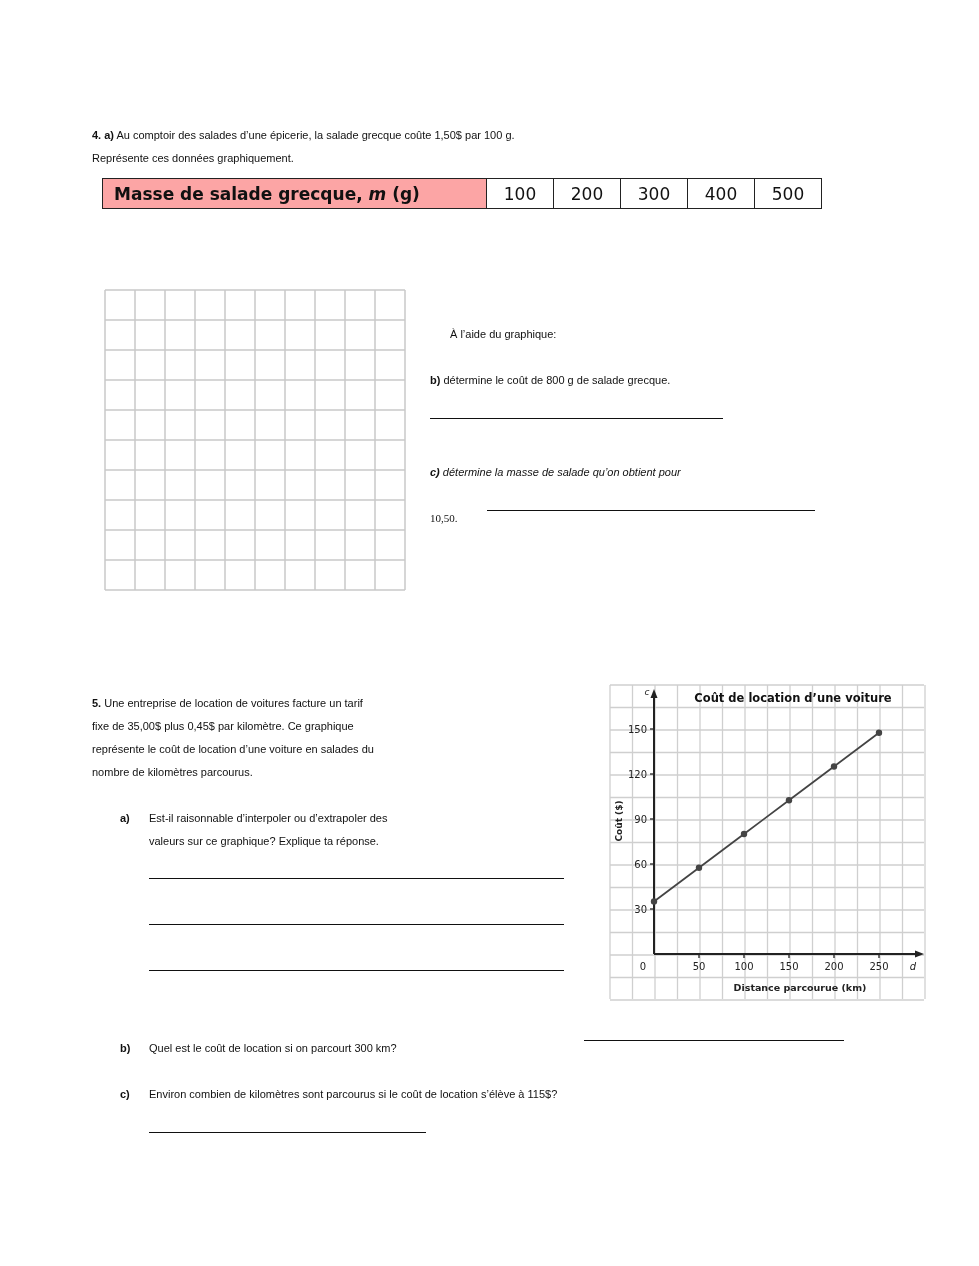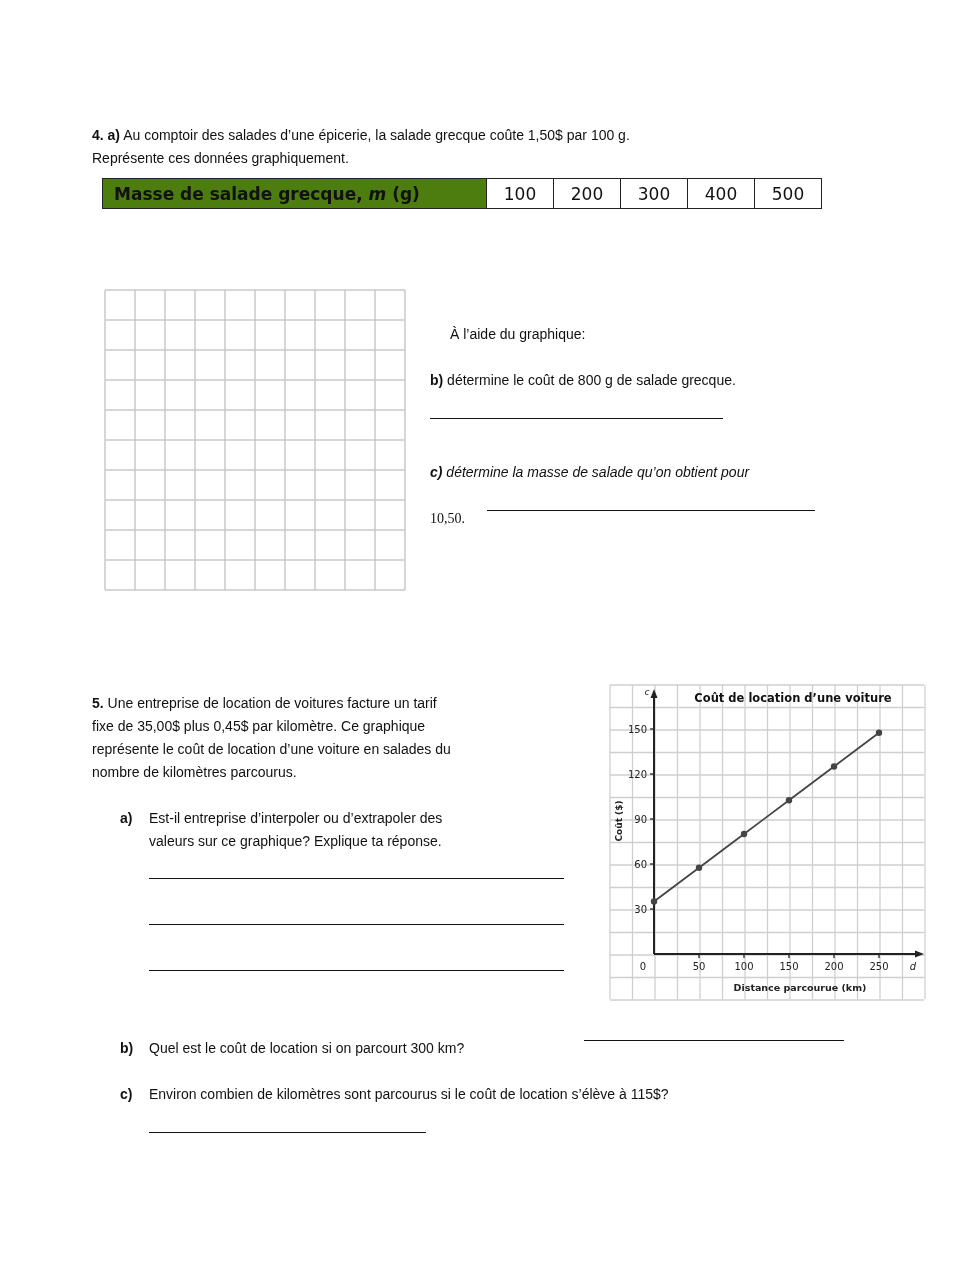--- a/index.html
+++ b/index.html
@@ -1,26 +1,26 @@
 <!DOCTYPE html>
 <html><head>
 <meta charset="utf-8">
 <style>
   html, body { margin: 0; padding: 0; background: #ffffff; }
   body { width: 979px; height: 1266px; position: relative; overflow: hidden;
          font-family: "Liberation Sans", "DejaVu Sans", sans-serif; color: #111; }
   .abs { position: absolute; }
-  .txt { font-size: 14px; line-height: 23px; white-space: nowrap; }
+  .txt { font-size: 11px; line-height: 23px; white-space: nowrap; }
   b { font-weight: bold; }
 
   
   table.data { position: absolute; left: 102px; top: 178px; border-collapse: collapse;
                font-family: "DejaVu Sans", sans-serif; font-size: 17px; }
   table.data td { border: 1.5px solid #222; height: 29px; padding: 0 8px; }
-  table.data td.head { background: #4d7c0f; font-weight: bold; width: 364px; padding-left: 11px; }
+  table.data td.head { background: #fca5a5; font-weight: bold; width: 364px; padding-left: 11px; }
   table.data td.val { width: 52px; text-align: center; padding: 0 7px; }
 
   
   .grid { position: absolute; left: 104px; top: 289px; width: 302px; height: 302px; }
   .line { position: absolute; border-bottom: 1.3px solid #111; }
 
   
   .chart { position: absolute; left: 609px; top: 684px; }
   .chart text { font-family: "DejaVu Sans", sans-serif; }
 </style>
@@ -84,21 +84,21 @@
 <div class="line" style="left:487px; top:510px; width:328px;"></div>
 
 <div class="abs txt" style="left:92px; top:692px;">
   <b>5.</b><span> Une entreprise de location de voitures facture un tarif</span>
 </div>
 <div class="abs txt" style="left:92px; top:715px;">fixe de 35,00$ plus 0,45$ par kilomètre. Ce graphique</div>
 <div class="abs txt" style="left:92px; top:738px;">représente le coût de location d’une voiture en salades du</div>
 <div class="abs txt" style="left:92px; top:761px;">nombre de kilomètres parcourus.</div>
 
 <div class="abs txt" style="left:120px; top:807px;"><b>a)</b></div>
-<div class="abs txt" style="left:149px; top:807px;">Est-il entreprise d’interpoler ou d’extrapoler des</div>
+<div class="abs txt" style="left:149px; top:807px;">Est-il raisonnable d’interpoler ou d’extrapoler des</div>
 <div class="abs txt" style="left:149px; top:830px;">valeurs sur ce graphique? Explique ta réponse.</div>
 <div class="line" style="left:149px; top:878px; width:415px;"></div>
 <div class="line" style="left:149px; top:924px; width:415px;"></div>
 <div class="line" style="left:149px; top:970px; width:415px;"></div>
 
 <div class="abs txt" style="left:120px; top:1037px;"><b>b)</b></div>
 <div class="abs txt" style="left:149px; top:1037px;">Quel est le coût de location si on parcourt 300 km?</div>
 <div class="line" style="left:584px; top:1040px; width:260px;"></div>
 
 <div class="abs txt" style="left:120px; top:1083px;"><b>c)</b></div>

